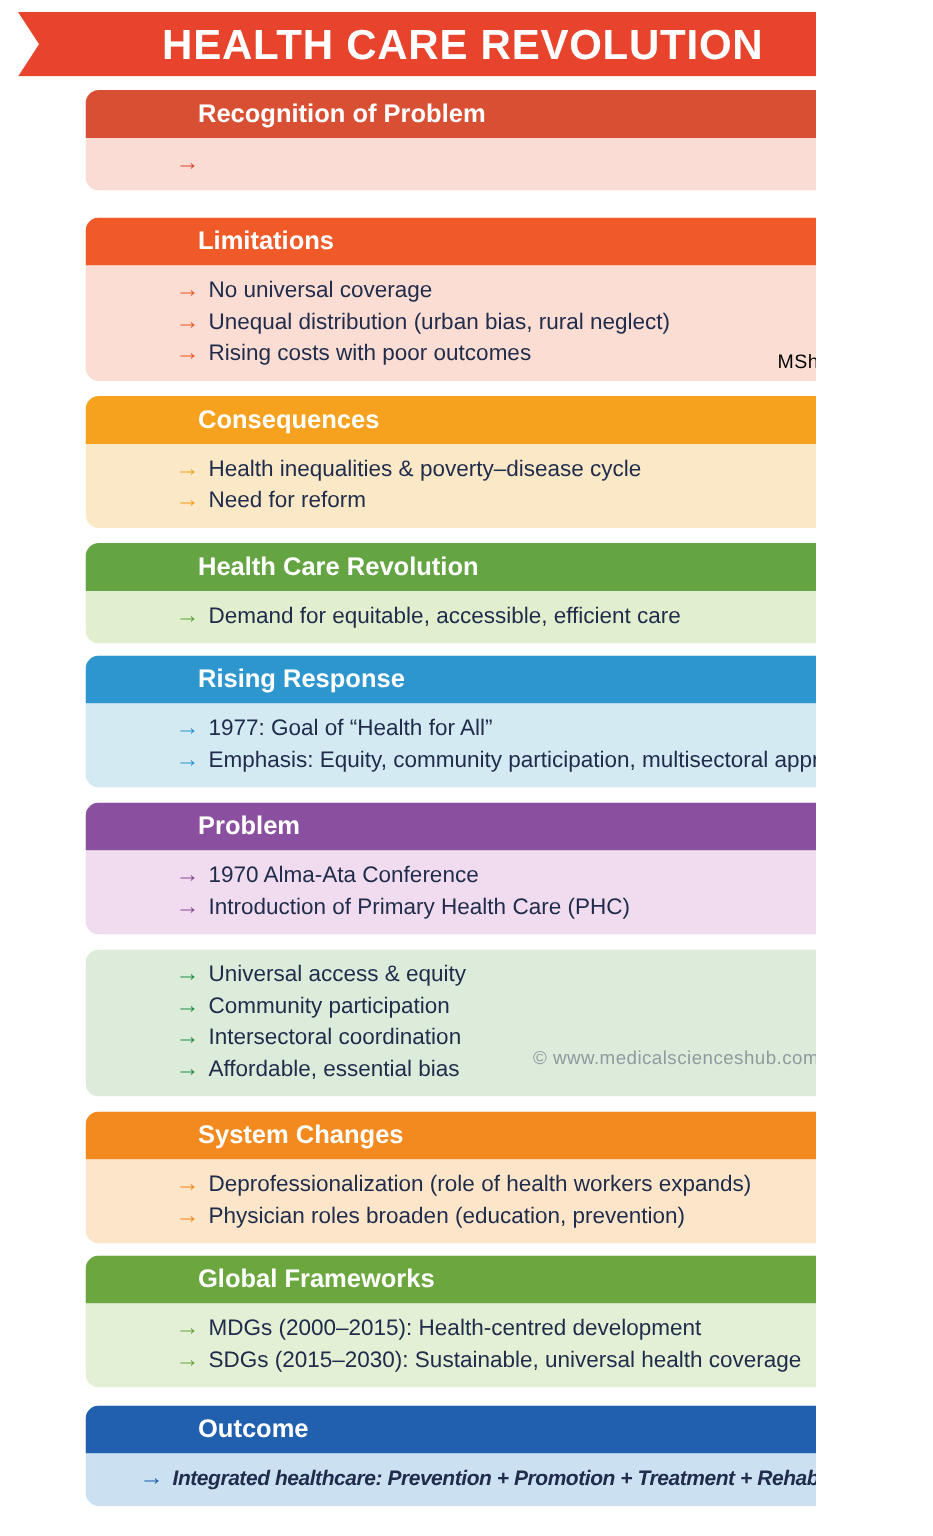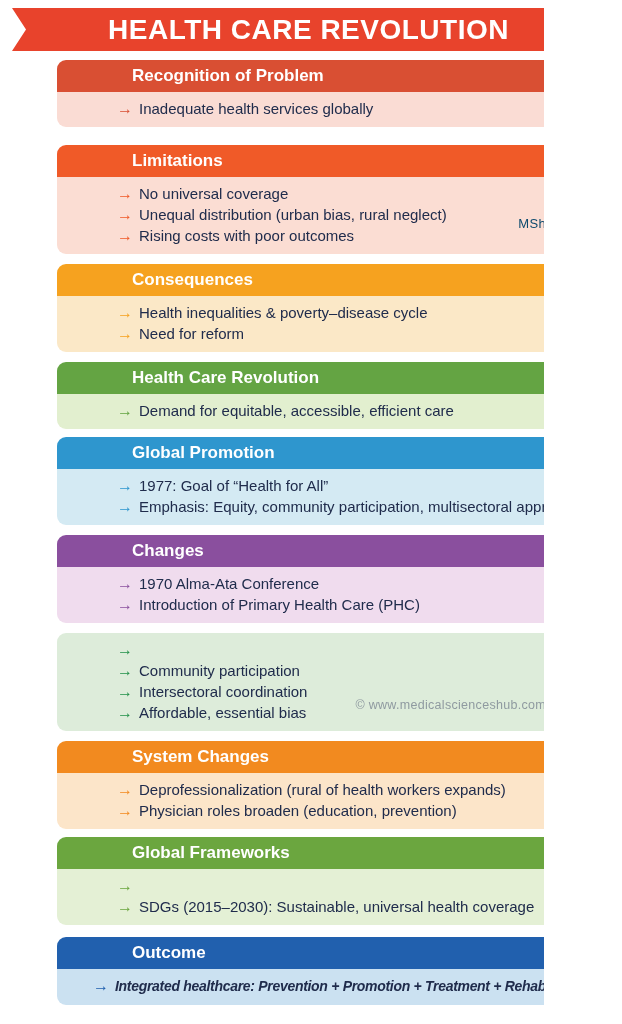--- a/index.html
+++ b/index.html
@@ -57,22 +57,22 @@
   }
   .arrow{
     color:var(--hdr,#888);font-weight:bold;font-size:16px;
     width:22px;flex:0 0 22px;
   }
   .card.outcome .card-body{padding-left:36px}
   .card.outcome .item-text{
     font-style:italic;font-weight:bold;font-size:14px;letter-spacing:-.3px;
   }
   .wm{
-    position:absolute;right:14px;bottom:23px;
-    color:#0c4a6e;font-size:13px;letter-spacing:.3px;
+    position:absolute;right:14px;bottom:6px;
+    color:#000000;font-size:13px;letter-spacing:.3px;
   }
   .wm.site{font-size:12.5px;bottom:19px;color:#8f9aa0;}
 </style>
 </head>
 <body>
 
 <div class="page">
 
   <div class="ribbon" style="--ribbon: #e8432c;">
     <span class="title">HEALTH CARE REVOLUTION</span>
@@ -80,21 +80,20 @@
 
   <div class="stack">
 
     <section class="card" style="--hdr: #d94f33; --body: #fadcd4;">
       <div class="card-header">
         <span class="card-header-label">Recognition of Problem</span>
       </div>
       <div class="card-body">
         <div class="item">
           <span class="arrow">→</span>
-          <span class="item-text">Inadequate health services globally</span>
         </div>
       </div>
     </section>
 
     <section class="card" style="--hdr: #f05a28; --body: #fbddd3;">
       <div class="card-header">
         <span class="card-header-label">Limitations</span>
       </div>
       <div class="card-body">
         <div class="item">
@@ -136,54 +135,55 @@
       <div class="card-body">
         <div class="item">
           <span class="arrow">→</span>
           <span class="item-text">Demand for equitable, accessible, efficient care</span>
         </div>
       </div>
     </section>
 
     <section class="card" style="--hdr: #2e96ce; --body: #d4eaf3;">
       <div class="card-header">
-        <span class="card-header-label">Global Promotion</span>
+        <span class="card-header-label">Rising Response</span>
       </div>
       <div class="card-body">
         <div class="item">
           <span class="arrow">→</span>
           <span class="item-text">1977: Goal of “Health for All”</span>
         </div>
         <div class="item">
           <span class="arrow">→</span>
           <span class="item-text">Emphasis: Equity, community participation, multisectoral approach</span>
         </div>
       </div>
     </section>
 
     <section class="card" style="--hdr: #8a4f9e; --body: #f0dcee;">
       <div class="card-header">
-        <span class="card-header-label">Changes</span>
+        <span class="card-header-label">Problem</span>
       </div>
       <div class="card-body">
         <div class="item">
           <span class="arrow">→</span>
           <span class="item-text">1970 Alma-Ata Conference</span>
         </div>
         <div class="item">
           <span class="arrow">→</span>
           <span class="item-text">Introduction of Primary Health Care (PHC)</span>
         </div>
       </div>
     </section>
 
     <section class="card" style="--hdr: #23914a; --body: #ddecda;">
       <div class="card-body">
         <div class="item">
           <span class="arrow">→</span>
+          <span class="item-text">Universal access &amp; equity</span>
         </div>
         <div class="item">
           <span class="arrow">→</span>
           <span class="item-text">Community participation</span>
         </div>
         <div class="item">
           <span class="arrow">→</span>
           <span class="item-text">Intersectoral coordination</span>
         </div>
         <div class="item">
@@ -194,36 +194,37 @@
       </div>
     </section>
 
     <section class="card" style="--hdr: #f28a1f; --body: #fce5c9;">
       <div class="card-header">
         <span class="card-header-label">System Changes</span>
       </div>
       <div class="card-body">
         <div class="item">
           <span class="arrow">→</span>
-          <span class="item-text">Deprofessionalization (rural of health workers expands)</span>
+          <span class="item-text">Deprofessionalization (role of health workers expands)</span>
         </div>
         <div class="item">
           <span class="arrow">→</span>
           <span class="item-text">Physician roles broaden (education, prevention)</span>
         </div>
       </div>
     </section>
 
     <section class="card" style="--hdr: #6ba63f; --body: #e4f0d5;">
       <div class="card-header">
         <span class="card-header-label">Global Frameworks</span>
       </div>
       <div class="card-body">
         <div class="item">
           <span class="arrow">→</span>
+          <span class="item-text">MDGs (2000–2015): Health-centred development</span>
         </div>
         <div class="item">
           <span class="arrow">→</span>
           <span class="item-text">SDGs (2015–2030): Sustainable, universal health coverage</span>
         </div>
       </div>
     </section>
 
     <section class="card outcome" style="--hdr: #2160ae; --body: #cbe1f1;">
       <div class="card-header">

